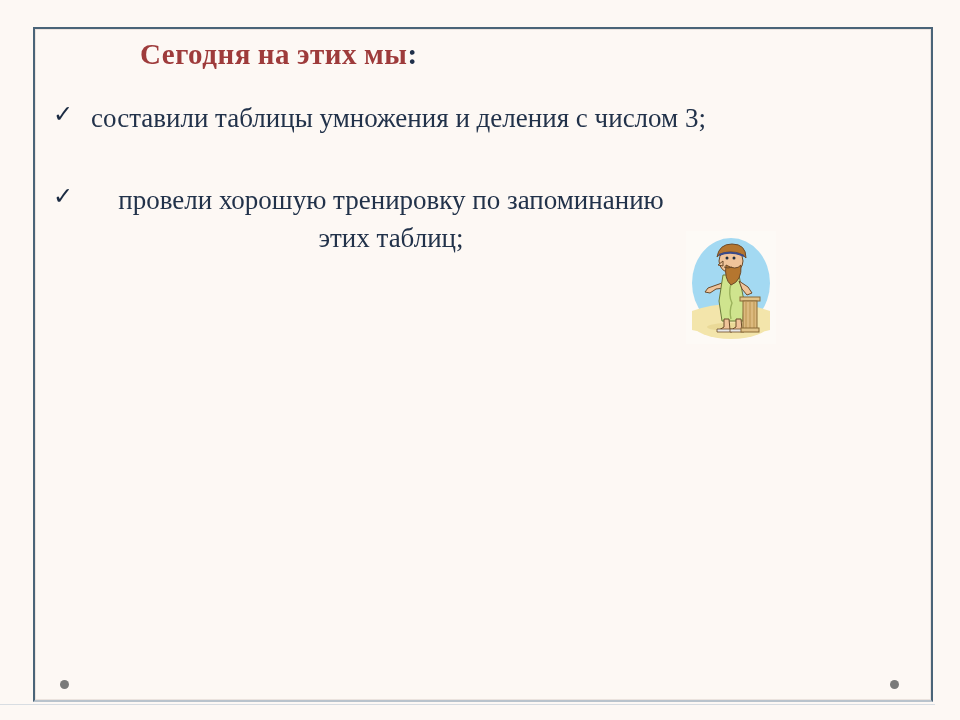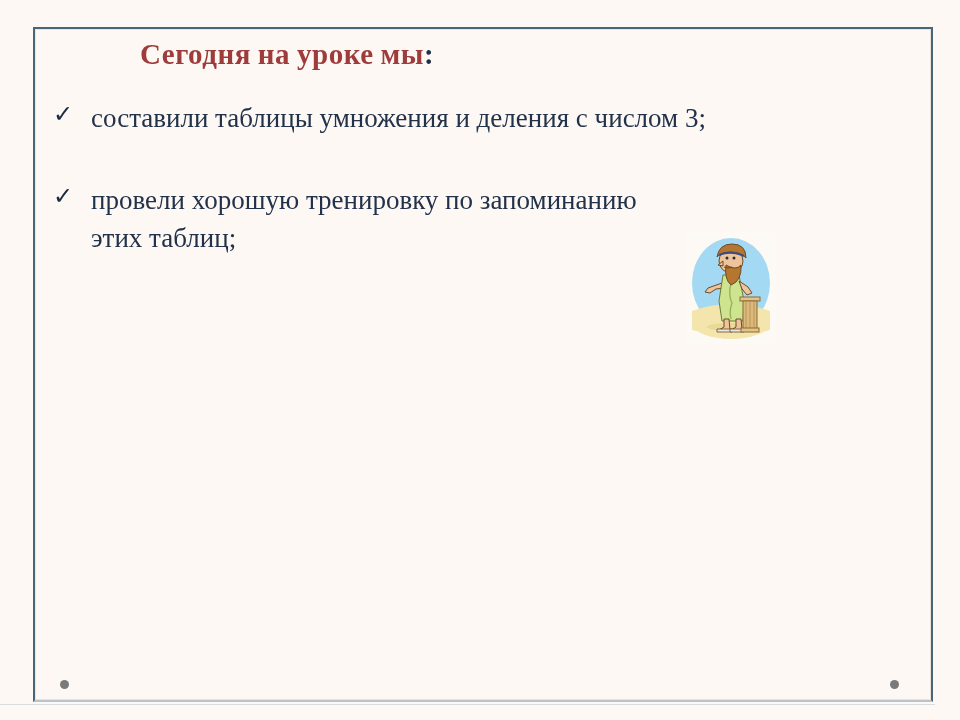--- a/index.html
+++ b/index.html
@@ -111,21 +111,21 @@
   }
 
   .bullet-text { display: block; }
   .bullet-1 .bullet-text {
     text-align: justify;
     text-align-last: left;
     width: 840px;
   }
   .bullet-2 .bullet-text {
     width: 600px;
-    text-align: left;
+    text-align: center;
   }
 
   
   .clipart {
     position: absolute;
     left: 686px;
     top: 231px;
     width: 90px;
     height: 113px;
     overflow: hidden;
@@ -138,21 +138,21 @@
 <div class="slide">
 
   <div class="frame"></div>
   <div class="frame-inner-hairline"></div>
   <div class="frame-bottom-shadow"></div>
 
   <div class="dot left"></div>
   <div class="dot right"></div>
 
   <div class="title">
-    <span class="word">Сегодня</span><span class="word">на</span><span class="word">уроке</span><span>мы</span><span class="colon">:</span>
+    <span class="word">Сегодня</span><span class="word">на</span><span class="word">этих</span><span>мы</span><span class="colon">:</span>
   </div>
 
   <div class="bullets">
 
     <div class="bullet bullet-1">
       <span class="check">✓</span>
       <span class="bullet-text">составили таблицы умножения и деления с числом 3;</span>
     </div>
 
     <div class="bullet bullet-2">

